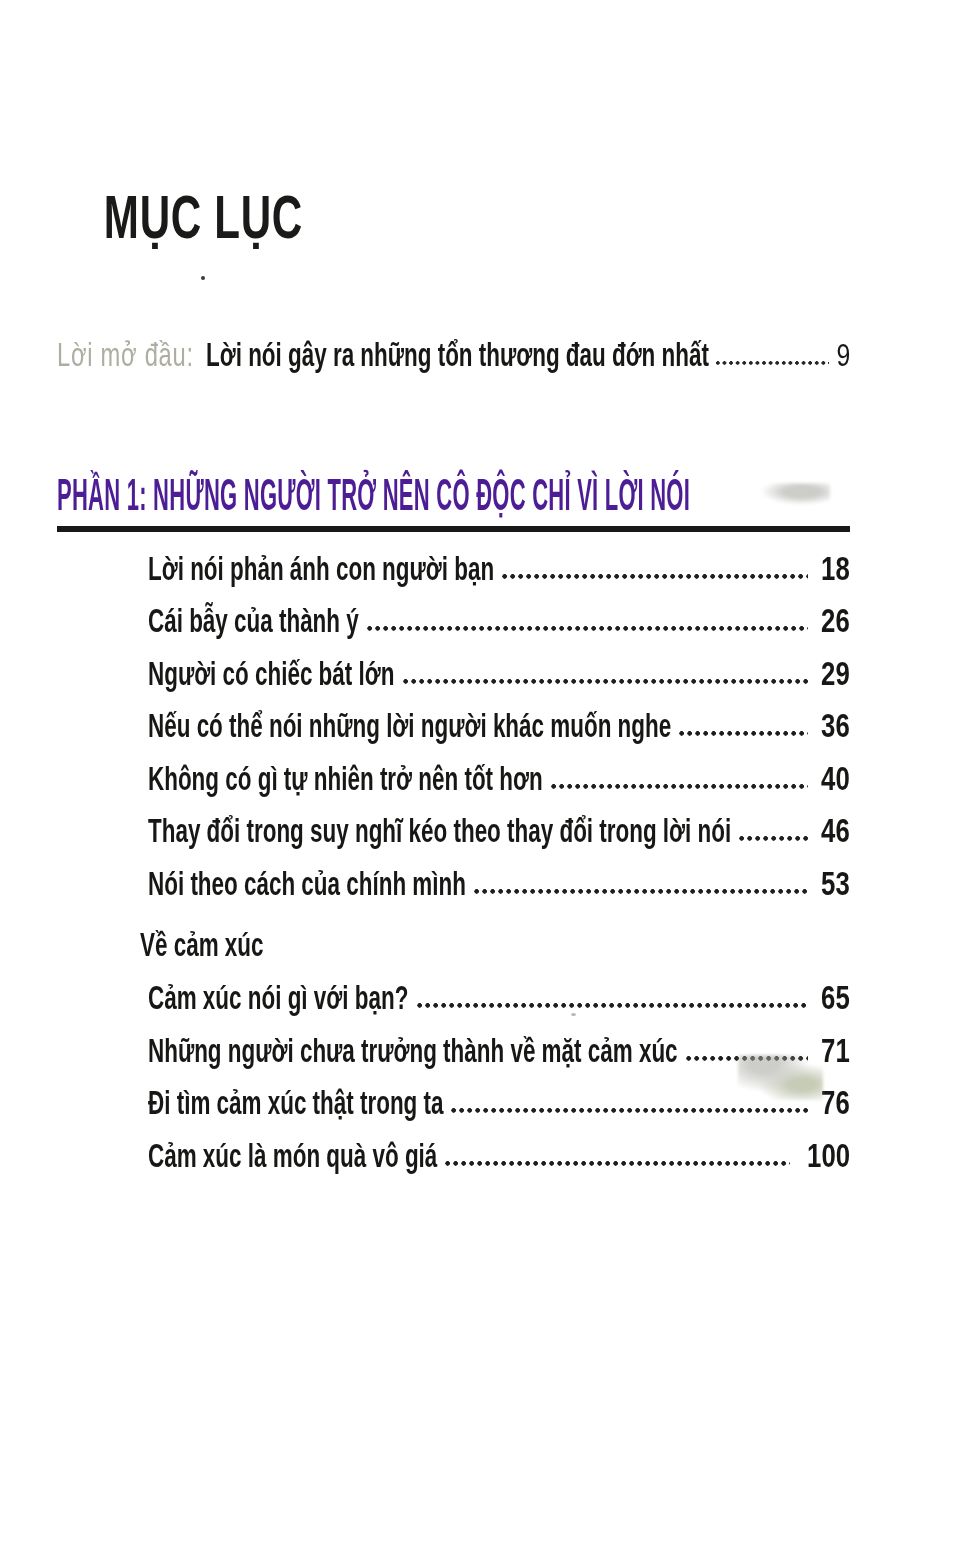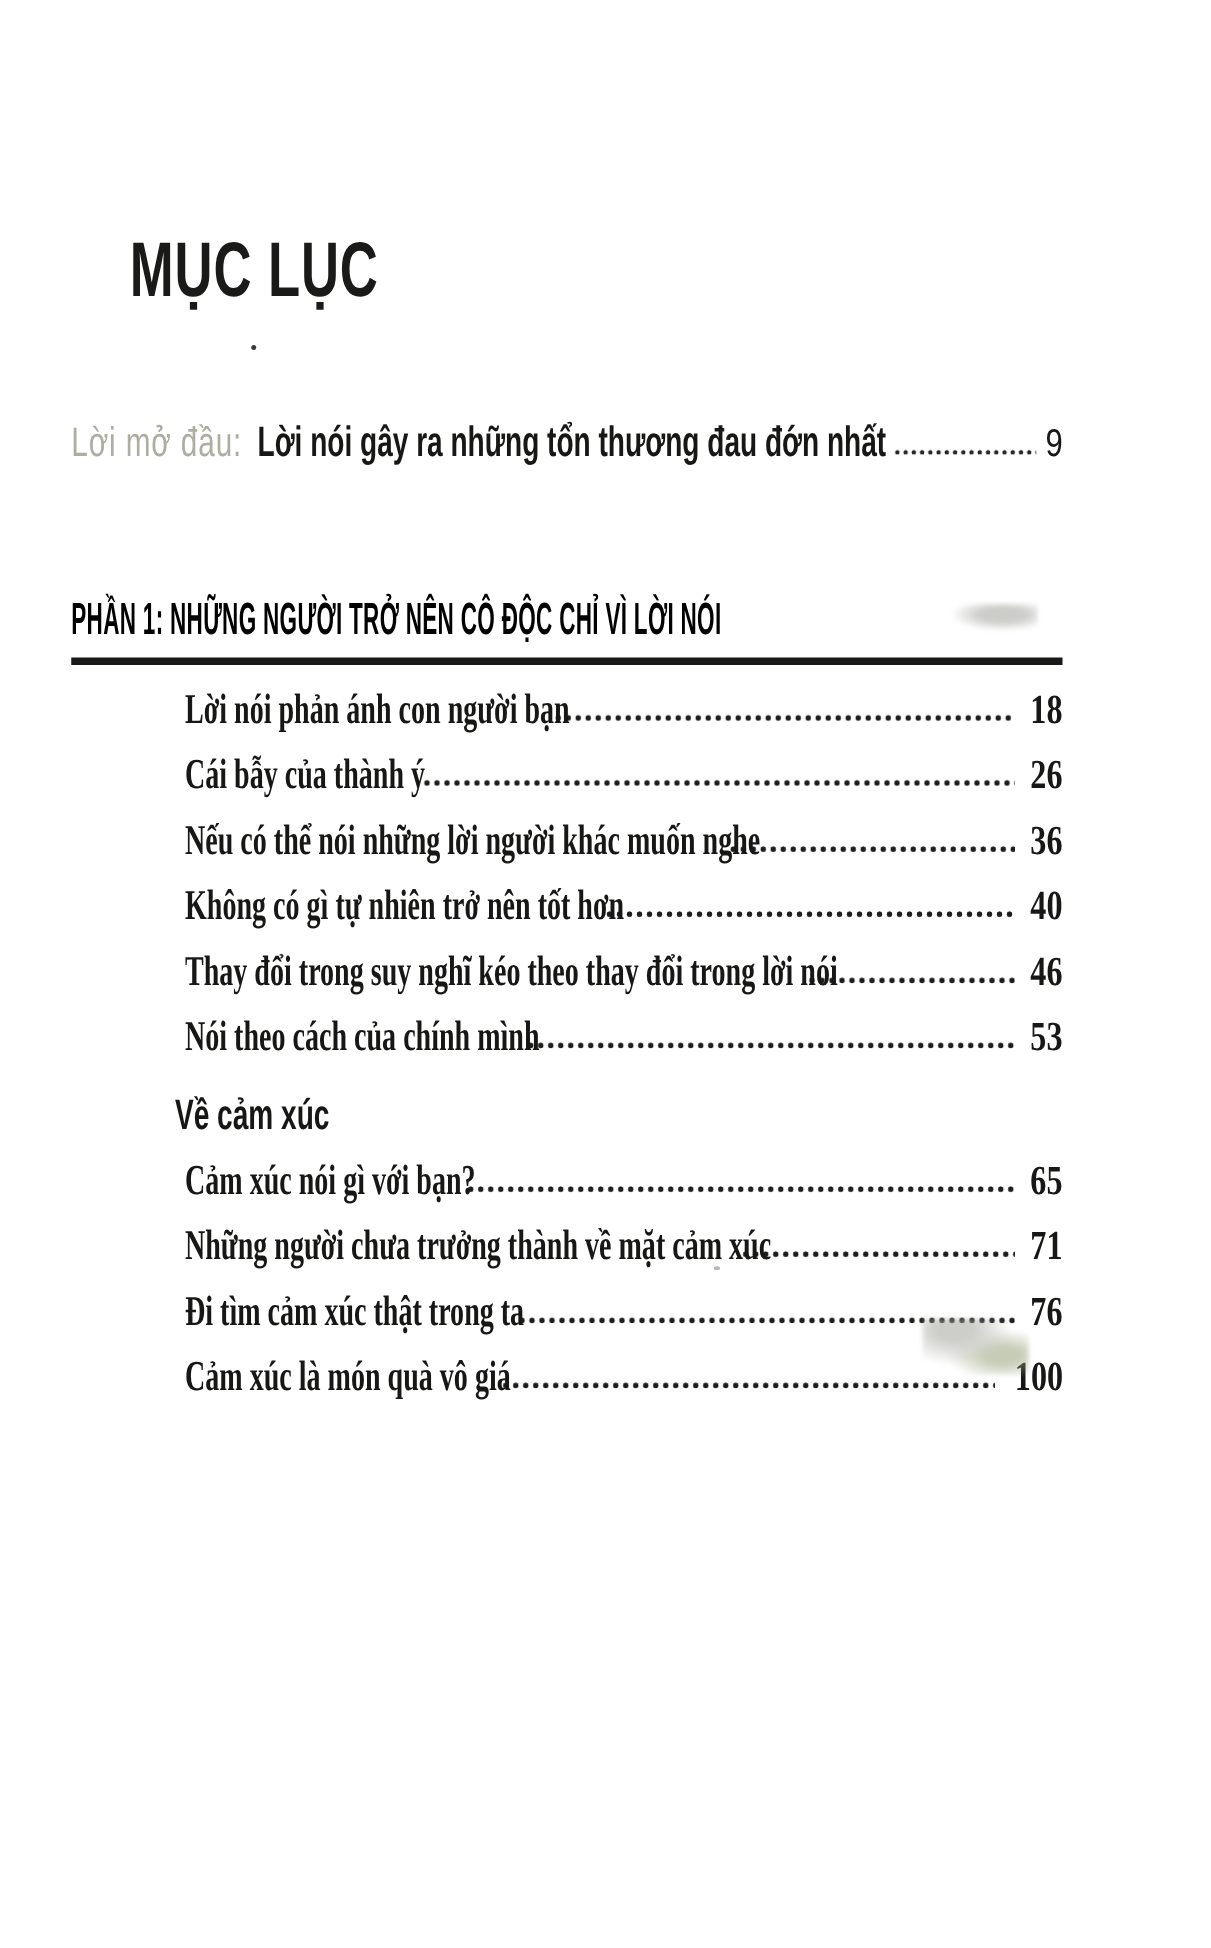--- a/index.html
+++ b/index.html
@@ -25,30 +25,30 @@
   .row .pg { font-size: 33px; font-weight: 700; color: #171715; }
 
   .intro { margin-top: 80px; }
   .intro .lbl { font-size: 33px; font-weight: 400; color: #aeada1; letter-spacing: 1px; }
   .intro .t { margin-left: 12px; }
   .intro .pg { font-size: 31px; font-weight: 500; }
 
   h2.hrule {
     margin: 92px 0 0 0; padding-bottom: 9px;
     border-bottom: 6px solid #191917;
-    font-size: 36px; line-height: 44px; font-weight: 700; color: #000000;
+    font-size: 44px; line-height: 44px; font-weight: 700; color: #4c1d95;
     letter-spacing: 0.5px;
   }
 
   .sub { margin-top: 12px; padding-left: 83px; font-size: 34px; line-height: 46px; font-weight: 700; }
   .sub span { letter-spacing: 0; }
 
   .entries { margin-top: 10px; }
   .entries.after-sub { margin-top: 4px; }
-  .entry { padding-left: 91px; font-family: Liberation Serif, serif; }
+  .entry { padding-left: 91px; }
 
   .leader {
     flex: 1 1 auto; min-width: 10px; height: 7px;
     margin: 0 5px 0 7px;
     background-image: radial-gradient(circle at 3.6px 3.4px, #1e1e1c 2.05px, rgba(0,0,0,0) 2.5px);
     background-size: 8px 7px; background-repeat: repeat-x; background-position: left bottom;
   }
   .leader.small {
     height: 6px; margin: 0 4px 0 6px;
     background-image: radial-gradient(circle at 2.9px 2.9px, #272723 1.6px, rgba(0,0,0,0) 2.0px);
@@ -94,20 +94,25 @@
               <span class="t" data-scale="0.66" style="transform-origin: left center; transform: scaleX(0.66); margin-right: -178.16px;">Lời nói phản ánh con người bạn</span>
               <div class="leader"></div>
               <span class="pg" data-scale="0.78" style="transform-origin: right center; transform: scaleX(0.78);">18</span>
             </div>
             <div class="row entry">
               <span class="t" data-scale="0.66" style="transform-origin: left center; transform: scaleX(0.66); margin-right: -108.46px;">Cái bẫy của thành ý</span>
               <div class="leader"></div>
               <span class="pg" data-scale="0.78" style="transform-origin: right center; transform: scaleX(0.78);">26</span>
             </div>
             <div class="row entry">
+              <span class="t" data-scale="0.66" style="transform-origin: left center; transform: scaleX(0.66); margin-right: -126.82px;">Người có chiếc bát lớn</span>
+              <div class="leader"></div>
+              <span class="pg" data-scale="0.78" style="transform-origin: right center; transform: scaleX(0.78);">29</span>
+            </div>
+            <div class="row entry">
               <span class="t" data-scale="0.66" style="transform-origin: left center; transform: scaleX(0.66); margin-right: -269.62px;">Nếu có thể nói những lời người khác muốn nghe</span>
               <div class="leader"></div>
               <span class="pg" data-scale="0.78" style="transform-origin: right center; transform: scaleX(0.78);">36</span>
             </div>
             <div class="row entry">
               <span class="t" data-scale="0.66" style="transform-origin: left center; transform: scaleX(0.66); margin-right: -203.32px;">Không có gì tự nhiên trở nên tốt hơn</span>
               <div class="leader"></div>
               <span class="pg" data-scale="0.78" style="transform-origin: right center; transform: scaleX(0.78);">40</span>
             </div>
             <div class="row entry">

